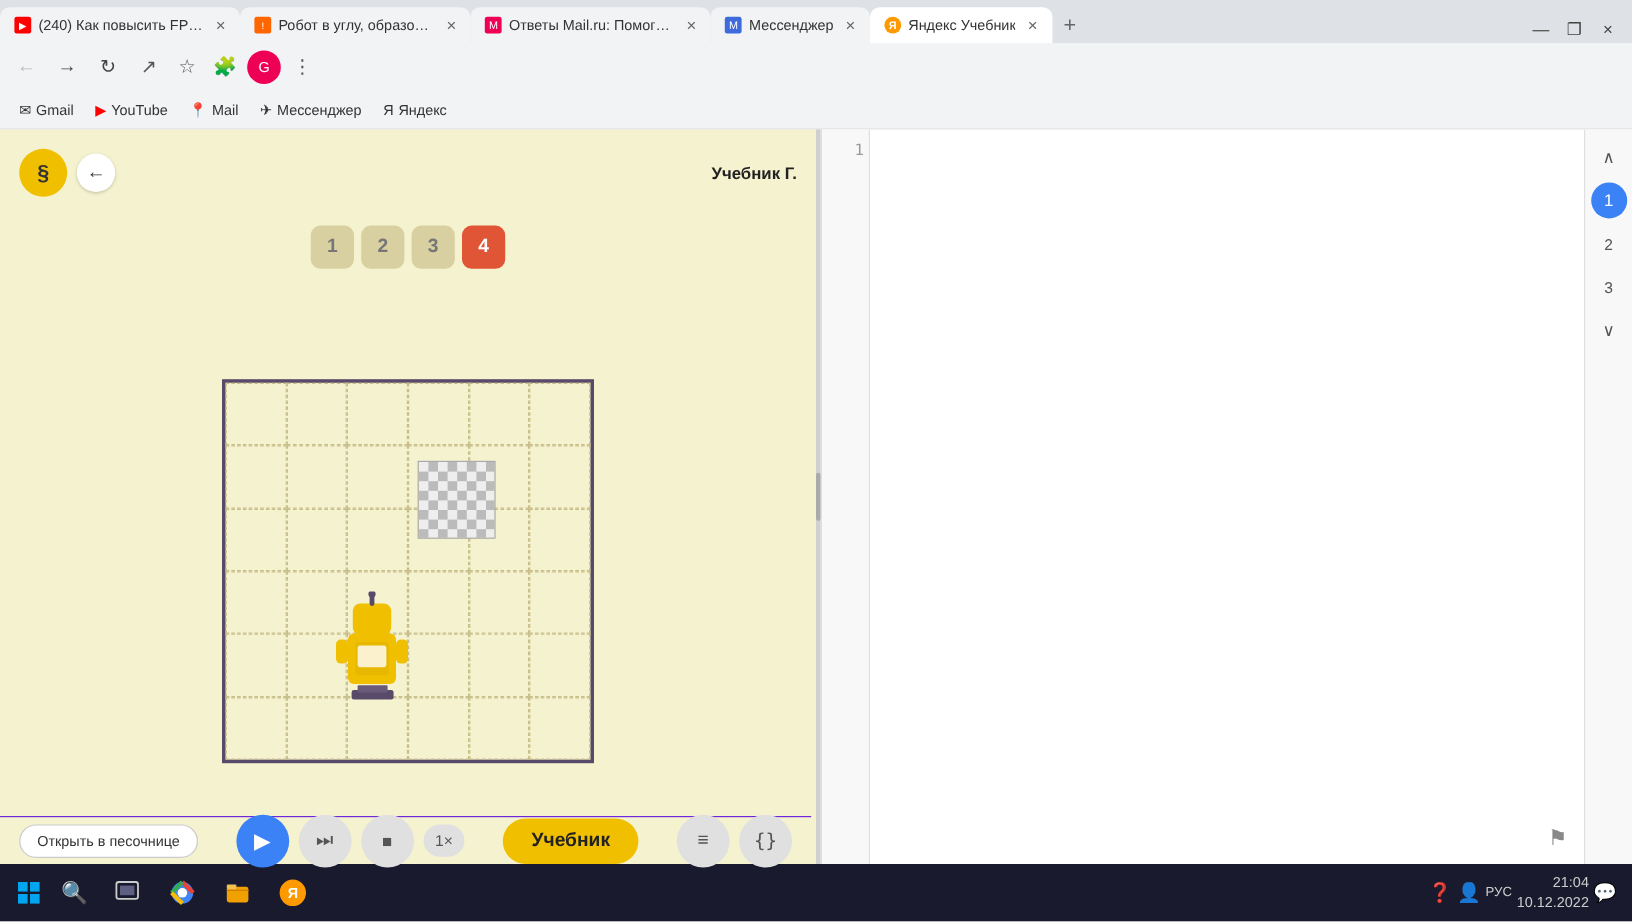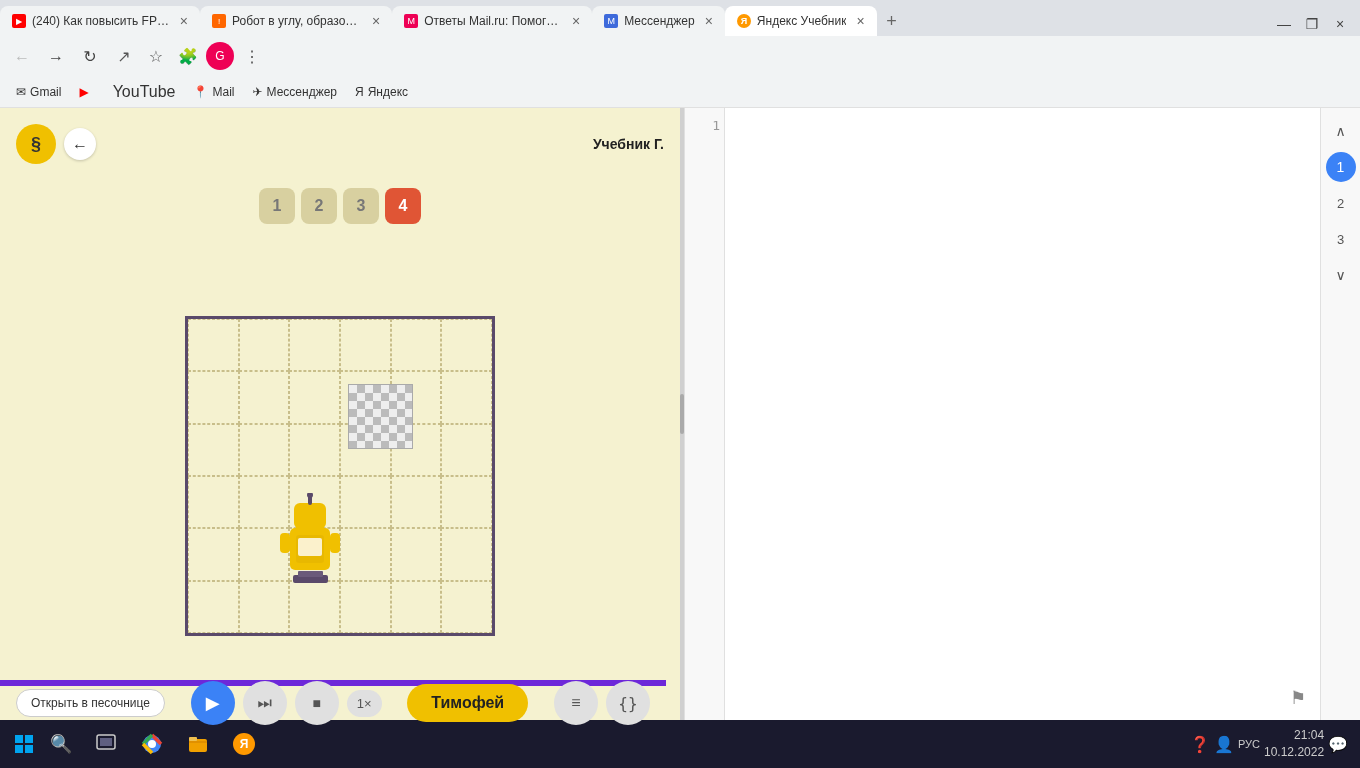--- a/index.html
+++ b/index.html
@@ -44,21 +44,21 @@
     .step-indicators { display: flex; justify-content: center; gap: 6px; padding: 8px; }
     .step-btn { width: 36px; height: 36px; border-radius: 8px; display: flex; align-items: center; justify-content: center; font-size: 16px; font-weight: bold; cursor: pointer; background: #d0c878; color: #555; border: none; }
     .step-btn.active { background: #e05535; color: #fff; }
     .step-btn.inactive { background: #d8d0a0; color: #777; }
 
     
     .game-area { flex: 1; display: flex; align-items: center; justify-content: center; padding: 10px; }
     .game-grid { width: 310px; height: 320px; border: 3px solid #5a4a6a; background: #f5f2d0; position: relative; }
 
     
-    .bottom-bar { position: absolute; bottom: 0; left: 0; right: 14px; height: 40px; display: flex; align-items: center; justify-content: space-between; padding: 0 16px; background: #f5f2d0; border-top: 6px solid #6d28d9; }
+    .bottom-bar { position: absolute; bottom: 0; left: 0; right: 4px; height: 40px; display: flex; align-items: center; justify-content: space-between; padding: 0 16px; background: #f5f2d0; border-top: 1px solid #6d28d9; }
     .open-sandbox-btn { padding: 6px 14px; background: #fff; border: 1px solid #ccc; border-radius: 16px; font-size: 12px; cursor: pointer; color: #333; }
     .controls { display: flex; align-items: center; gap: 8px; }
     .ctrl-btn { width: 44px; height: 44px; border-radius: 50%; display: flex; align-items: center; justify-content: center; cursor: pointer; border: none; font-size: 18px; }
     .ctrl-btn.play { background: #3b82f6; color: #fff; }
     .ctrl-btn.next { background: #e0e0e0; color: #555; font-size: 14px; }
     .ctrl-btn.stop { background: #e0e0e0; color: #555; font-size: 14px; }
     .speed-btn { background: #e0e0e0; border-radius: 20px; padding: 6px 10px; font-size: 13px; color: #555; cursor: pointer; border: none; }
     .answer-btn { padding: 10px 24px; background: #f0c000; border-radius: 20px; font-size: 16px; font-weight: bold; cursor: pointer; border: none; color: #222; }
     .right-ctrl-group { display: flex; gap: 8px; }
     .icon-btn { width: 44px; height: 44px; border-radius: 50%; background: #e0e0e0; display: flex; align-items: center; justify-content: center; font-size: 16px; cursor: pointer; border: none; color: #555; }
@@ -146,21 +146,21 @@
     </div>
   </div>
 
   <div class="bookmarks-bar">
     <div class="bookmark-item">
       <span style="font-size:12px;">✉</span>
       <span style="font-size:12px;">Gmail</span>
     </div>
     <div class="bookmark-item">
       <span style="color:#f00;font-size:12px;">▶</span>
-      <span style="font-size:16px;margin-left:20px;">YouTube</span>
+      <span style="font-size:12px;">YouTube</span>
     </div>
     <div class="bookmark-item">
       <span style="font-size:12px;">📍</span>
       <span style="font-size:12px;">Mail</span>
     </div>
     <div class="bookmark-item">
       <span style="font-size:12px;">✈</span>
       <span style="font-size:12px;">Мессенджер</span>
     </div>
     <div class="bookmark-item">
@@ -258,21 +258,21 @@
     </div>
 
     <div class="bottom-bar">
       <button class="open-sandbox-btn">Открыть в песочнице</button>
       <div class="controls">
         <button class="ctrl-btn play">▶</button>
         <button class="ctrl-btn next" style="font-size:16px;">⏭</button>
         <button class="ctrl-btn stop">■</button>
         <button class="speed-btn">1×</button>
       </div>
-      <button class="answer-btn">Тимофей</button>
+      <button class="answer-btn">Учебник</button>
       <div class="right-ctrl-group">
         <button class="icon-btn">≡</button>
         <button class="icon-btn" style="font-family:monospace;">{}</button>
       </div>
     </div>
   </div>
 
   <div class="panel-divider">
     <div style="width:4px;height:100%;background:#d0d0d0;position:relative;">
       <div style="position:absolute;top:50%;left:0;width:4px;height:40px;background:#aaa;transform:translateY(-50%);border-radius:2px;"></div>

